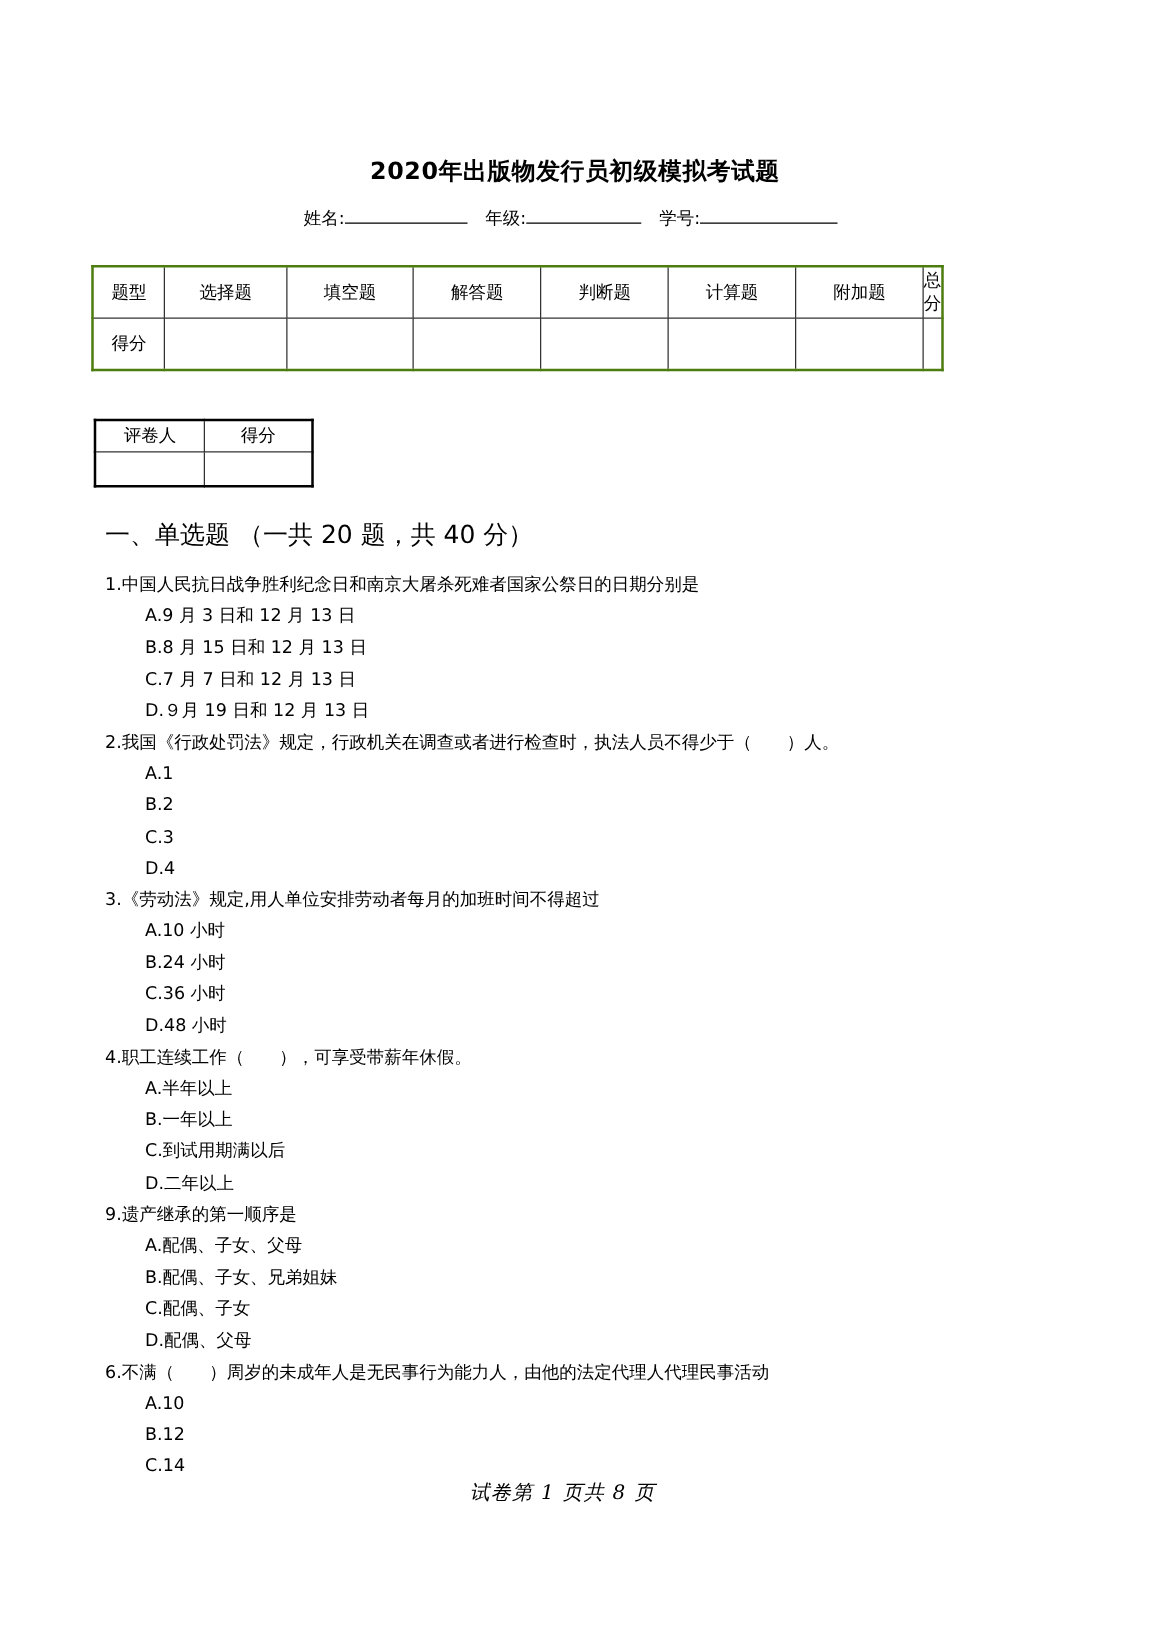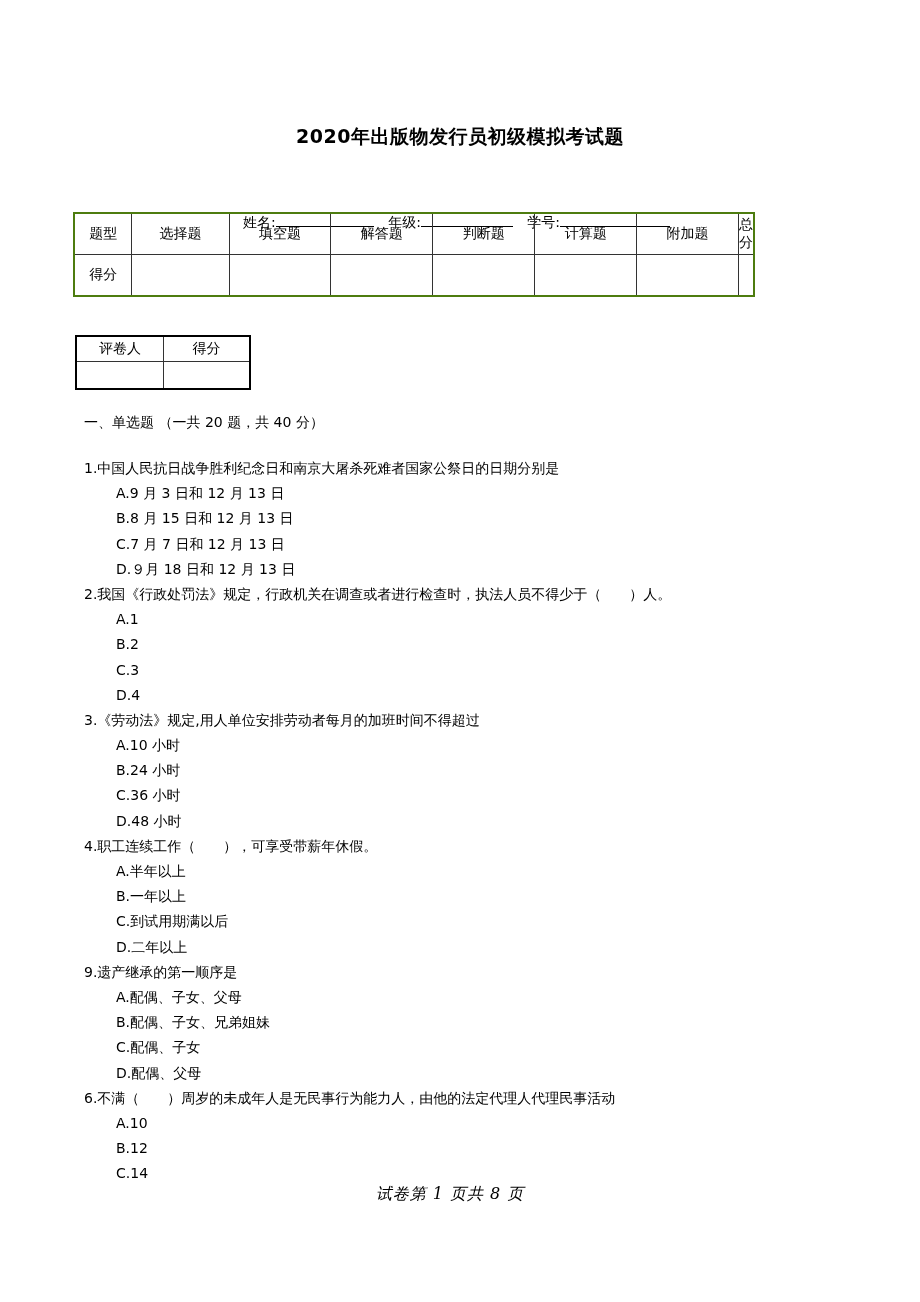--- a/index.html
+++ b/index.html
@@ -28,21 +28,20 @@
     .student-info {
       position: absolute;
       top: 164px;
       left: 243px;
       font-size: 14px;
       white-space: nowrap;
     }
     .student-info .field {
       display: inline-block;
       margin-right: 10px;
-      margin-top: 48px;
     }
     .student-info .blank {
       display: inline-block;
       border-bottom: 1px solid #000;
       height: 14px;
       vertical-align: baseline;
     }
     table.score-table {
       position: absolute;
       top: 212px;
@@ -72,21 +71,21 @@
     }
     table.grader-table td {
       border: 1px solid #333;
       text-align: center;
       padding: 0;
     }
     .section-heading {
       position: absolute;
       top: 414px;
       left: 84px;
-      font-size: 14px;
+      font-size: 20px;
       white-space: nowrap;
     }
     .questions {
       position: absolute;
       top: 436px;
       left: 84px;
       width: 800px;
       font-size: 14px;
       margin-top: 20px;
     }
@@ -169,21 +168,21 @@
   </table>
 
 <div class="section-heading">一、单选题 （一共 20 题，共 40 分）</div>
 
 <div class="questions">
   <div>
     <div class="question-stem">1.中国人民抗日战争胜利纪念日和南京大屠杀死难者国家公祭日的日期分别是</div>
     <div class="option">A.9 月 3 日和 12 月 13 日</div>
     <div class="option">B.8 月 15 日和 12 月 13 日</div>
     <div class="option">C.7 月 7 日和 12 月 13 日</div>
-    <div class="option">D.９月 18 日和 12 月 13 日</div>
+    <div class="option">D.９月 19 日和 12 月 13 日</div>
   </div>
   <div>
     <div class="question-stem">2.我国《行政处罚法》规定，行政机关在调查或者进行检查时，执法人员不得少于（　　）人。</div>
     <div class="option">A.1</div>
     <div class="option">B.2</div>
     <div class="option">C.3</div>
     <div class="option">D.4</div>
   </div>
   <div>
     <div class="question-stem">3.《劳动法》规定,用人单位安排劳动者每月的加班时间不得超过</div>

